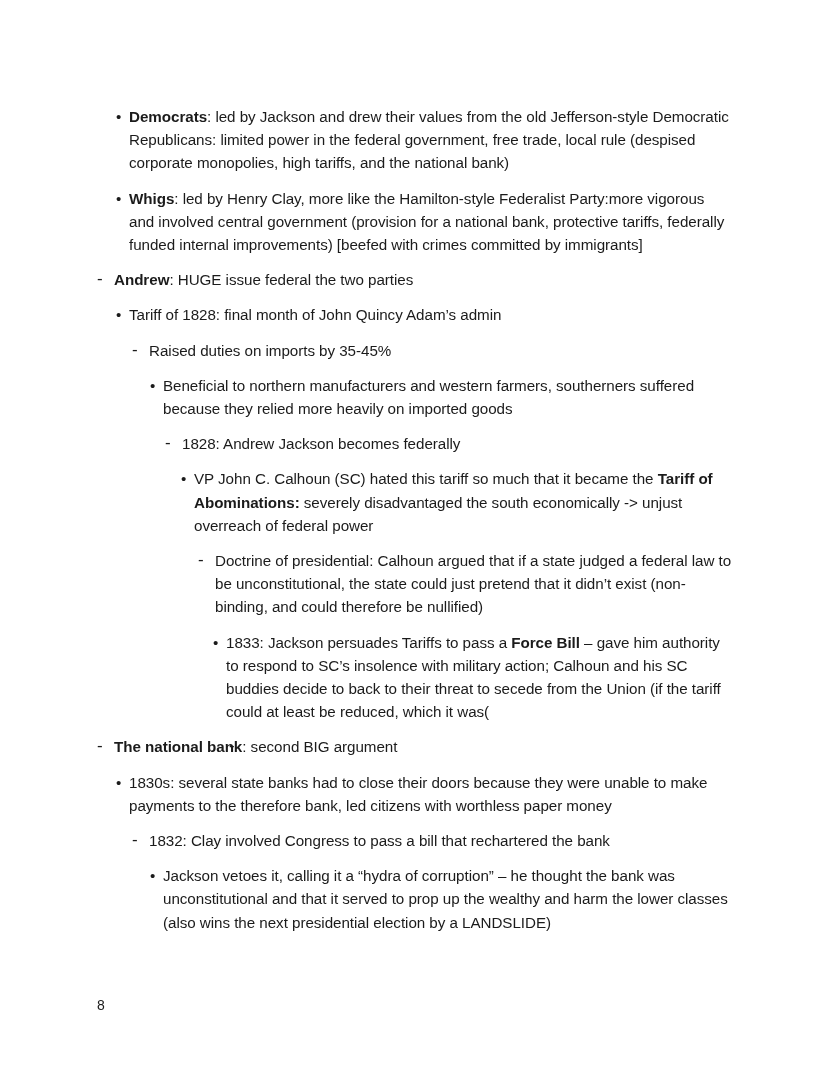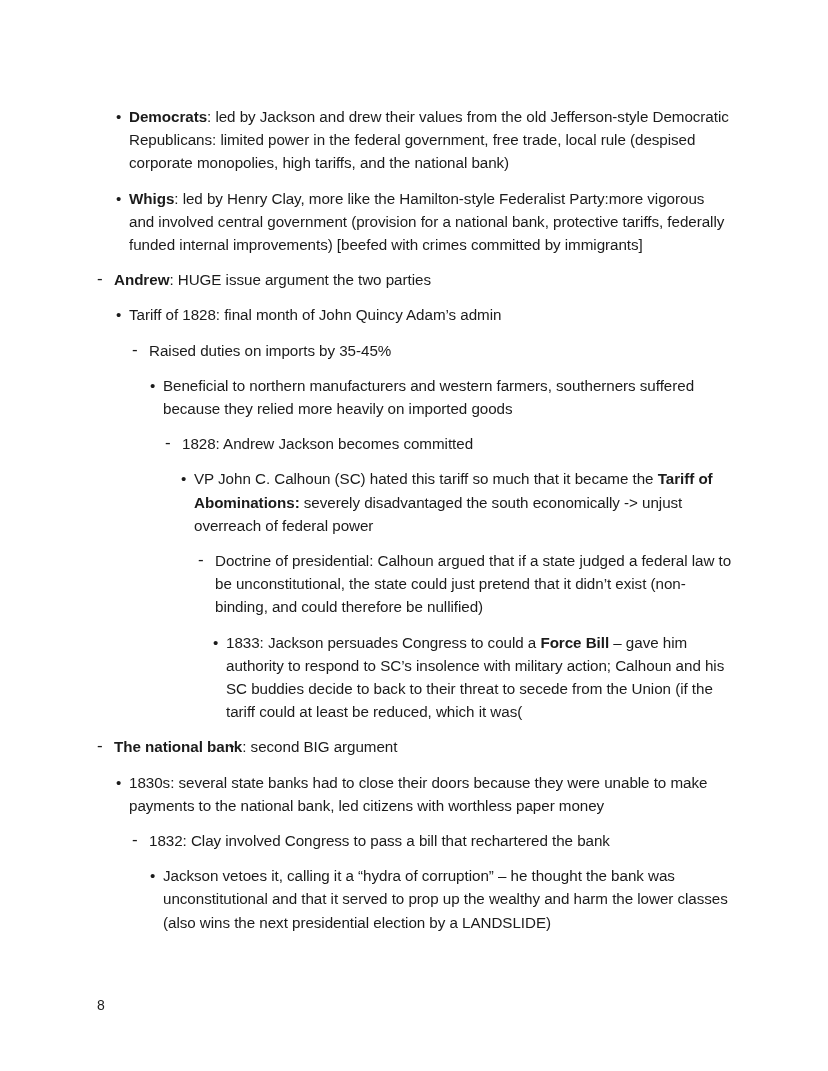--- a/index.html
+++ b/index.html
@@ -80,30 +80,30 @@
   }
 </style>
 </head>
 <body>
 
 <div id="page">
 
   <div id="notes">
       <div class="item lv2"><span class="marker dot">•</span><span><span class="b">Democrats</span><span>: led by Jackson and drew their values from the old Jefferson-style Democratic Republicans: </span><span class="u">limited power in the federal government</span><span>, free trade, local rule (despised corporate monopolies, high tariffs, and the national bank)</span></span></div>
       <div class="item lv2"><span class="marker dot">•</span><span><span class="b">Whigs</span><span>: led by Henry Clay, more like the Hamilton-style Federalist Party:</span><span class="u">more vigorous and involved central government</span><span> (provision for a national bank, protective tariffs, federally funded internal improvements) [beefed with crimes committed by immigrants]</span></span></div>
-      <div class="item lv1"><span class="marker dash">-</span><span><span class="b">Andrew</span><span>: HUGE issue argument the two parties</span></span></div>
+      <div class="item lv1"><span class="marker dash">-</span><span><span class="b">Andrew</span><span>: HUGE issue federal the two parties</span></span></div>
       <div class="item lv2"><span class="marker dot">•</span><span><span class="u">Tariff of 1828</span><span>: final month of John Quincy Adam’s admin</span></span></div>
       <div class="item lv3"><span class="marker dash">-</span><span><span>Raised duties on imports by 35-45%</span></span></div>
       <div class="item lv4"><span class="marker dot">•</span><span><span>Beneficial to northern manufacturers and western farmers, southerners suffered because they relied more heavily on imported goods</span></span></div>
-      <div class="item lv5"><span class="marker dash">-</span><span><span>1828: Andrew Jackson becomes committed</span></span></div>
+      <div class="item lv5"><span class="marker dash">-</span><span><span>1828: Andrew Jackson becomes federally</span></span></div>
       <div class="item lv6"><span class="marker dot">•</span><span><span>VP John C. Calhoun (SC) hated this tariff so much that it became the </span><span class="b">Tariff of Abominations:</span><span> severely disadvantaged the south economically -&gt; unjust overreach of federal power</span></span></div>
       <div class="item lv7"><span class="marker dash">-</span><span><span class="u">Doctrine of presidential</span><span>: Calhoun argued that if a state judged a federal law to be unconstitutional, the state could just pretend that it didn’t exist (non-binding, and could therefore be nullified)</span></span></div>
-      <div class="item lv8"><span class="marker dot">•</span><span><span>1833: Jackson persuades Congress to could a </span><span class="b">Force Bill</span><span> – gave him authority to respond to SC’s insolence with military action; Calhoun and his SC buddies decide to back to their threat to secede from the Union (if the tariff could at least be reduced, which it was(</span></span></div>
+      <div class="item lv8"><span class="marker dot">•</span><span><span>1833: Jackson persuades Tariffs to pass a </span><span class="b">Force Bill</span><span> – gave him authority to respond to SC’s insolence with military action; Calhoun and his SC buddies decide to back to their threat to secede from the Union (if the tariff could at least be reduced, which it was(</span></span></div>
       <div class="item lv9"><span class="marker dash">-</span></div>
       <div class="item lv1"><span class="marker dash">-</span><span><span class="b">The national bank</span><span>: second BIG argument</span></span></div>
-      <div class="item lv2"><span class="marker dot">•</span><span><span>1830s: several state banks had to close their doors because they were unable to make payments to the national bank, led citizens with worthless paper money</span></span></div>
+      <div class="item lv2"><span class="marker dot">•</span><span><span>1830s: several state banks had to close their doors because they were unable to make payments to the therefore bank, led citizens with worthless paper money</span></span></div>
       <div class="item lv3"><span class="marker dash">-</span><span><span class="u">1832: Clay involved Congress to pass a bill that rechartered the bank</span></span></div>
       <div class="item lv4"><span class="marker dot">•</span><span><span>Jackson vetoes it, calling it a “hydra of corruption” – he thought the bank was unconstitutional and that it served to prop up the wealthy and harm the lower classes (also wins the next presidential election by a LANDSLIDE)</span></span></div>
     </div>
 
   <div id="page-number">8</div>
 
 </div>
 
 </body></html>

